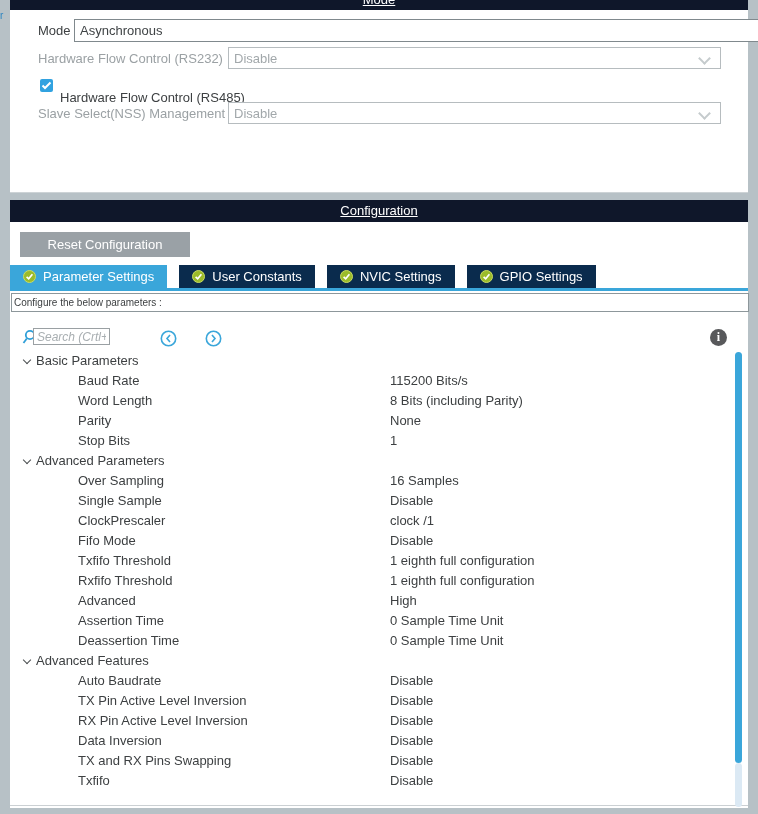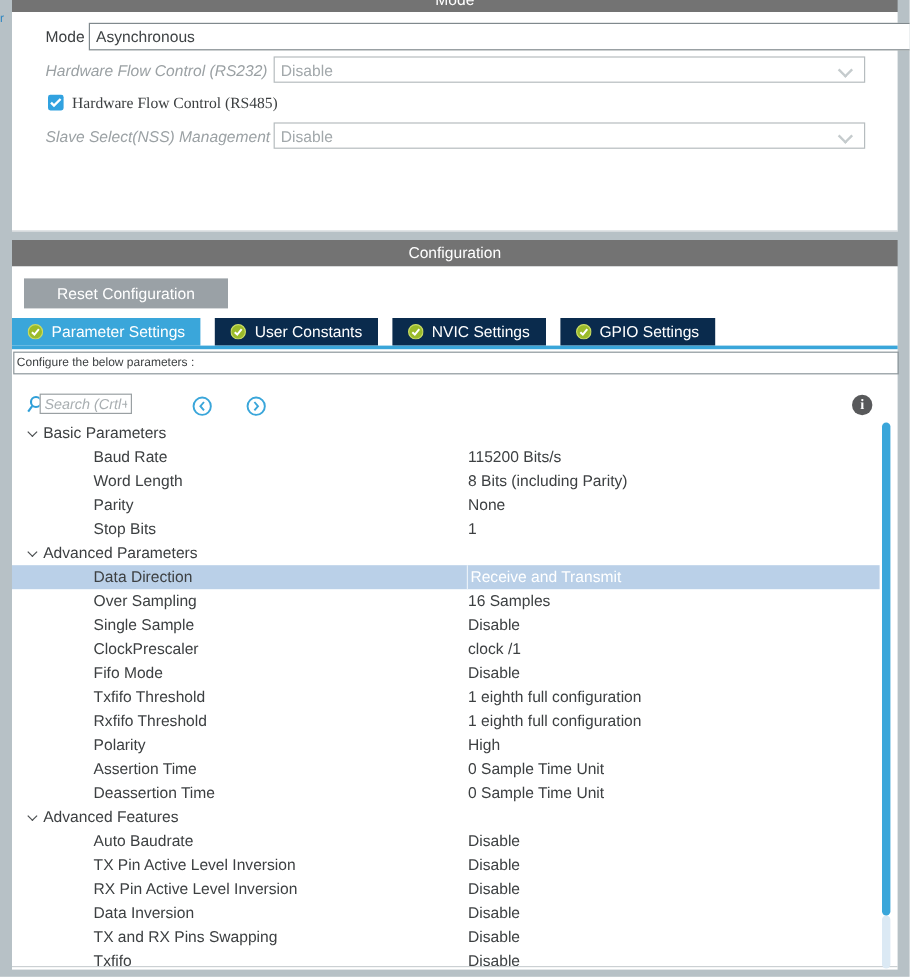--- a/index.html
+++ b/index.html
@@ -5,37 +5,37 @@
   html,body{margin:0;padding:0;}
   body{
     width:758px;height:814px;position:relative;overflow:hidden;
     background:#b7c1c6;
     font-family:"Liberation Sans",sans-serif;
     -webkit-font-smoothing:antialiased;
   }
 
   
   .sec-hdr{
-    position:absolute;left:10px;width:738px;background:#737373;color:#fff;
-    font-size:13px;text-align:center;overflow:hidden;
+    position:absolute;left:10px;width:738px;background:#0f172a;color:#fff;
+    font-size:13px;text-align:center;overflow:hidden;text-decoration:underline;
   }
   .hdr-top{top:0;height:10px;}
   .hdr-top span{display:block;margin-top:-8px;}
   .hdr-cfg{top:200px;height:22px;line-height:22px;}
 
   
   .panel-mode{position:absolute;left:10px;top:10px;width:738px;height:182px;background:#fff;border-bottom:1px solid #cdd3d6;}
   .panel-cfg{position:absolute;left:10px;top:222px;width:738px;height:586px;background:#fff;}
 
   
   .edge-mark{position:absolute;left:0;top:11px;width:5px;height:9px;color:#2e86c1;font-size:10px;line-height:9px;overflow:hidden;}
 
   
   .flabel{position:absolute;font-size:13px;color:#3d4042;line-height:23px;}
-  .flabel.dis{color:#9ba1a4;font-style:italic;}
+  .flabel.dis{color:#9ba1a4;}
   .dd{position:absolute;background:#fff;border:1px solid #80898d;font-size:13px;color:#3f4345;line-height:21px;padding-left:5px;box-sizing:border-box;}
   .dd .chev{position:absolute;right:11px;top:6px;width:7px;height:7px;border-right:2px solid #55595c;border-bottom:2px solid #55595c;transform:rotate(45deg);}
   .dd.disabled{border-color:#b6bcbf;color:#a2a8ab;}
   .dd.disabled .chev{border-color:#c5cbcd;}
   .cbx{position:absolute;width:13px;height:13px;background:#31a2e0;border-radius:2px;}
   .cbx svg{display:block;margin:2px 0 0 1px;}
 
   
   .reset-btn{position:absolute;left:10px;top:10px;width:170px;height:25px;background:#9aa1a6;color:#fff;
     font-size:13px;text-align:center;line-height:25px;}
@@ -93,21 +93,21 @@
   <div class="dd disabled" style="left:218px;top:37px;width:493px;height:22px;">
     <span>Disable</span>
     <span class="chev"></span>
   </div>
 
   <div class="cbx" style="left:30px;top:69px;">
     <svg width="11" height="9" viewBox="0 0 11 9">
       <polyline points="1.5,4.5 4,7 9.5,1.5" fill="none" stroke="#ffffff" stroke-width="2"></polyline>
     </svg>
   </div>
-  <span class="flabel" style="left:50px;top:64px;font-family:Liberation Serif, serif;">Hardware Flow Control (RS485)</span>
+  <span class="flabel" style="left:50px;top:76px;">Hardware Flow Control (RS485)</span>
 
   <span class="flabel dis" style="left:28px;top:92px;">Slave Select(NSS) Management</span>
   <div class="dd disabled" style="left:218px;top:92px;width:493px;height:22px;">
     <span>Disable</span>
     <span class="chev"></span>
   </div>
 </div>
 
 <div class="sec-hdr hdr-cfg">
   <span>Configuration</span>
@@ -197,24 +197,20 @@
         <span class="pvalue">None</span>
       </div>
       <div class="trow">
         <span class="plabel">Stop Bits</span>
         <span class="pvalue">1</span>
       </div>
       <div class="trow">
         <span class="gchev"></span>
         <span class="glabel">Advanced Parameters</span>
       </div>
-      <div class="trow sel">
-        <span class="plabel">Data Direction</span>
-        <span class="pvalue">Receive and Transmit</span>
-      </div>
       <div class="trow">
         <span class="plabel">Over Sampling</span>
         <span class="pvalue">16 Samples</span>
       </div>
       <div class="trow">
         <span class="plabel">Single Sample</span>
         <span class="pvalue">Disable</span>
       </div>
       <div class="trow">
         <span class="plabel">ClockPrescaler</span>
@@ -226,21 +222,21 @@
       </div>
       <div class="trow">
         <span class="plabel">Txfifo Threshold</span>
         <span class="pvalue">1 eighth full configuration</span>
       </div>
       <div class="trow">
         <span class="plabel">Rxfifo Threshold</span>
         <span class="pvalue">1 eighth full configuration</span>
       </div>
       <div class="trow">
-        <span class="plabel">Polarity</span>
+        <span class="plabel">Advanced</span>
         <span class="pvalue">High</span>
       </div>
       <div class="trow">
         <span class="plabel">Assertion Time</span>
         <span class="pvalue">0 Sample Time Unit</span>
       </div>
       <div class="trow">
         <span class="plabel">Deassertion Time</span>
         <span class="pvalue">0 Sample Time Unit</span>
       </div>

